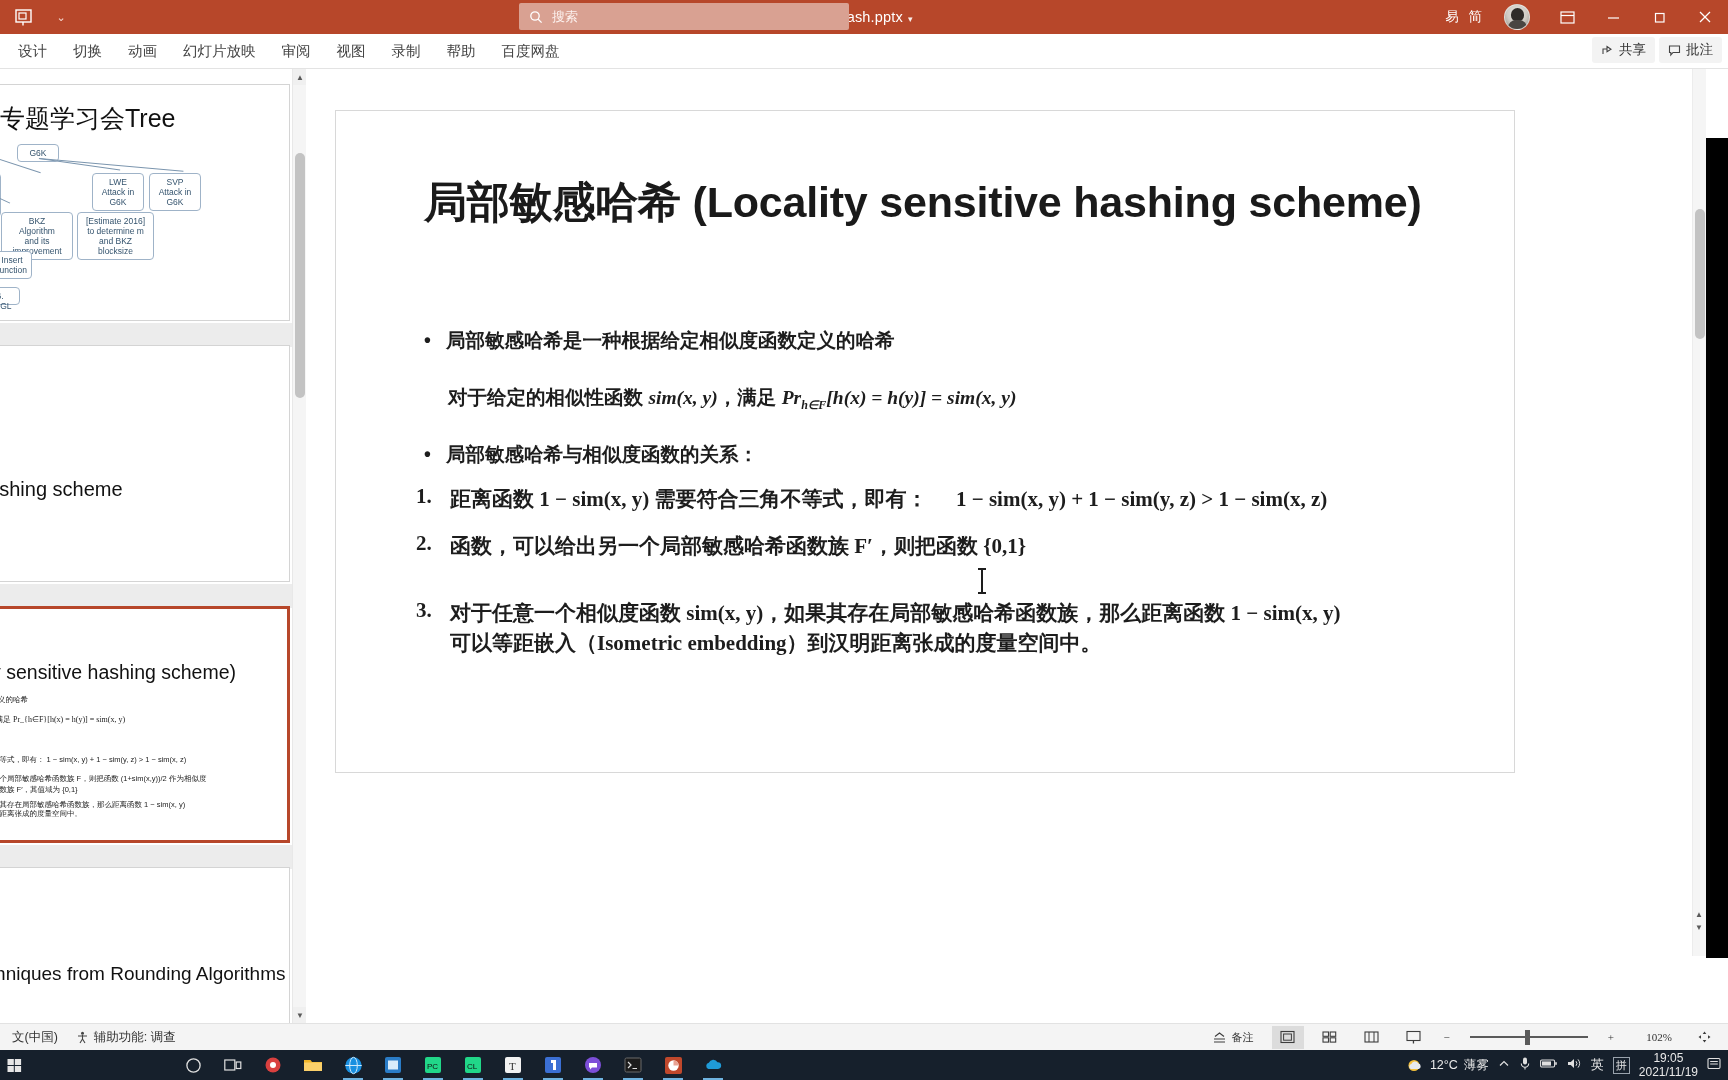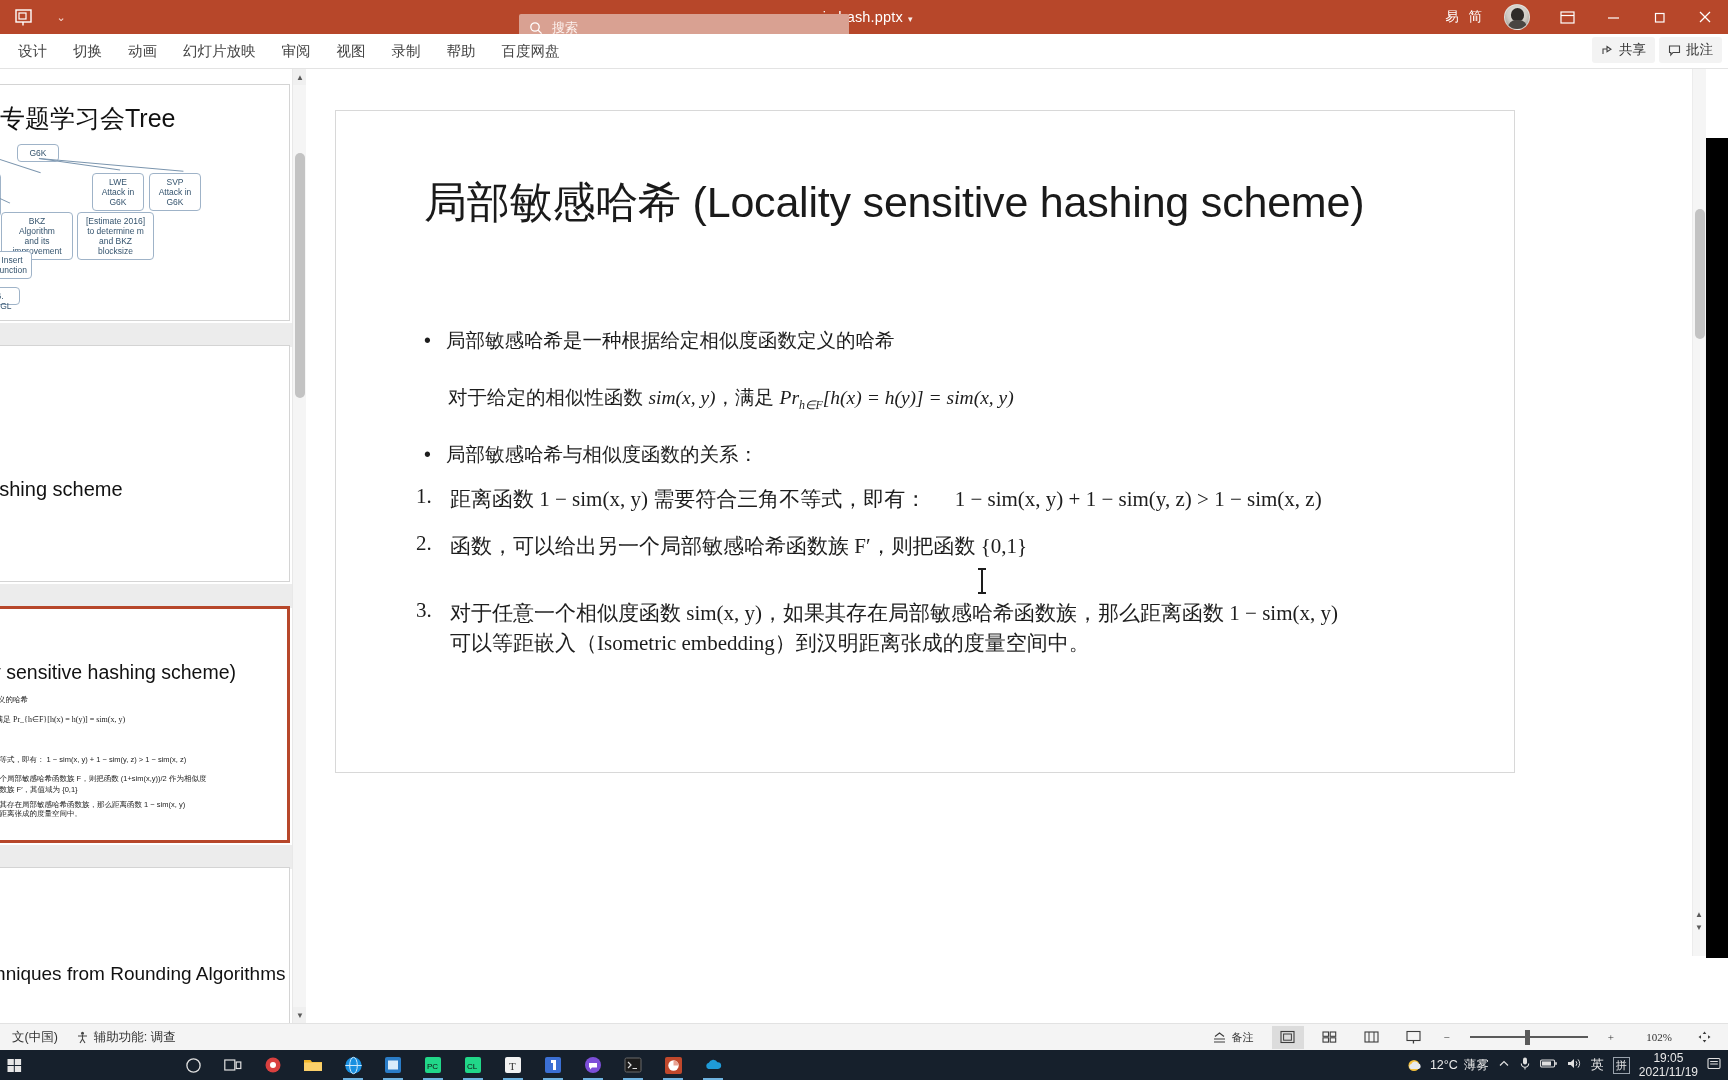--- a/index.html
+++ b/index.html
@@ -25,21 +25,21 @@
     width: 30px; height: 34px; display: flex; align-items: center; justify-content: center;
     color: #f4d8d0; font-size: 11px;
   }
   .tb-title {
     position: absolute; left: 0; right: 0; text-align: center;
     color: #ffffff; font-size: 14.5px; letter-spacing: .2px;
     pointer-events: none;
   }
   .tb-title span.caret { font-size: 9px; margin-left: 5px; opacity: .9; }
   .tb-search {
-    position: absolute; left: 519px; top: 14px; width: 330px; height: 27px;
+    position: absolute; left: 519px; top: 3px; width: 330px; height: 27px;
     background: #d9a192; border-radius: 2px;
     display: flex; align-items: center; padding-left: 10px; gap: 9px;
   }
   .tb-search .ph { color: #fdf3f0; font-size: 13px; }
   .tb-search svg { flex: none; }
   .tb-right {
     position: absolute; right: 0; top: 0; height: 34px;
     display: flex; align-items: center;
   }
   .tb-user { color: #fff; font-size: 13.5px; letter-spacing: 3px; margin-right: 19px; }
@@ -146,20 +146,21 @@
   .ts-up { top: 0; } .ts-down { bottom: 0; }
   .ts-thumb {
     position: absolute; left: 2px; top: 84px; width: 10px; height: 245px;
     background: #c3c3c3; border-radius: 5px;
   }
 
   
   .editor {
     position: absolute; left: 306px; top: 0; width: 1400px; height: 887px;
     background: #ffffff;
+    font-weight: bold;
   }
   .slide {
     position: absolute; left: 29px; top: 41px; width: 1180px; height: 663px;
     background: #ffffff; border: 1px solid #d8d8d8;
   }
   .slide-title {
     position: absolute; left: 88px; top: 63px; width: 1010px;
     font-size: 43px; color: #1a1a1a; letter-spacing: -.2px; white-space: nowrap;
   }
   .body-bullet {

